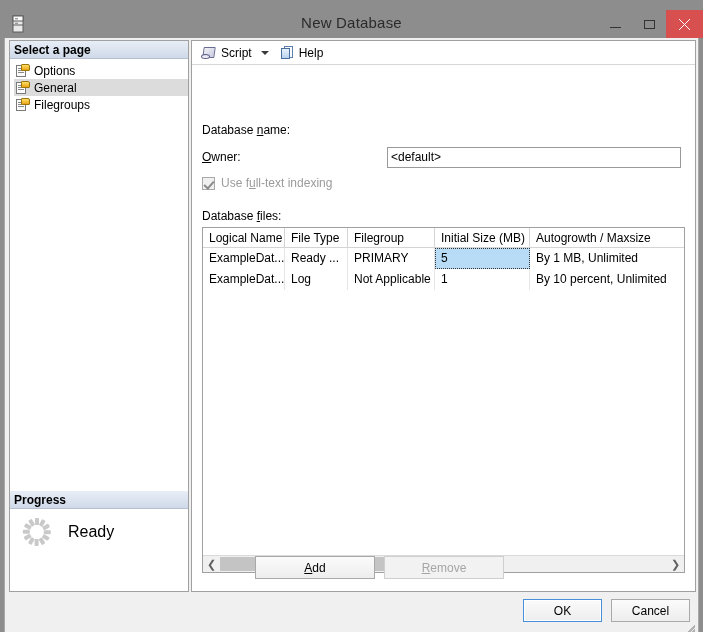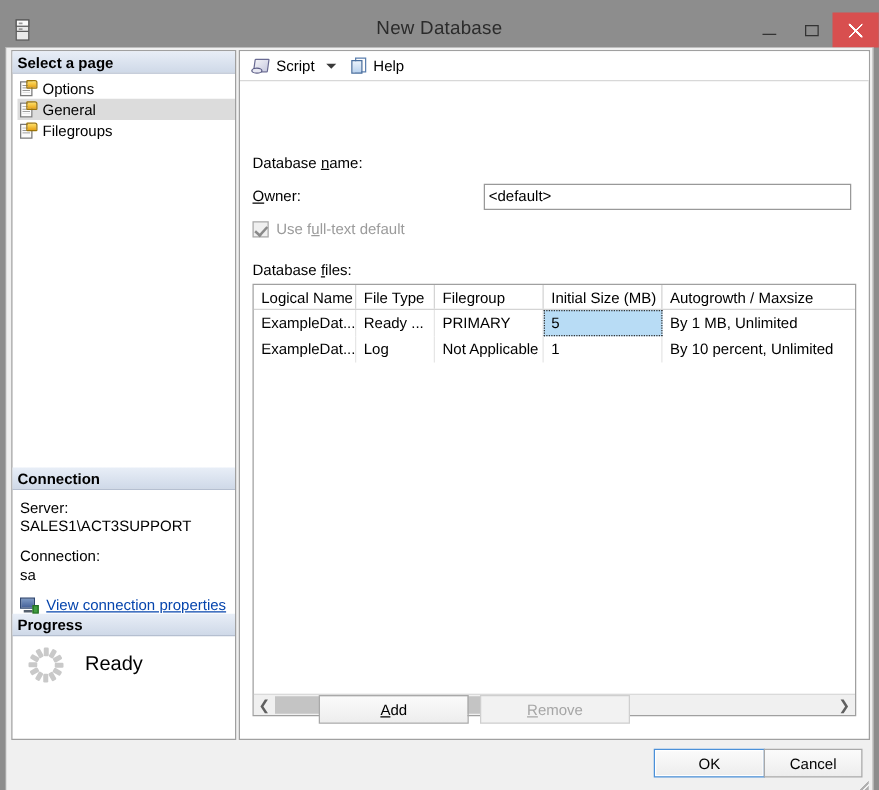--- a/index.html
+++ b/index.html
@@ -433,21 +433,21 @@
     width: 120px; height: 23px;
   }
   #btn-remove {
     position: absolute; left: 379px; top: 518px;
     width: 120px; height: 23px;
   }
 
   
   #btn-ok {
     position: absolute; left: 518px; top: 561px;
-    width: 89px; height: 23px;
+    width: 79px; height: 23px;
     border: 1px solid #4a90d9;
     box-shadow: inset 0 0 0 1px #fff;
   }
   #btn-cancel {
     position: absolute; left: 606px; top: 561px;
     width: 79px; height: 23px;
   }
 
   
   #grip {
@@ -512,37 +512,20 @@
         <div class="page-item">
           <span class="icon-page">
             <span class="sheet"></span>
               <span class="lines"></span>
               <span class="flag"></span>
           </span>
           <span class="lbl">Filegroups</span>
         </div>
       </div>
 
-      <div id="connection-section">
-        <div class="pane-header">Connection</div>
-        <div id="connection-body">
-          <div class="conn-label">Server:</div>
-          <div class="conn-value">SALES1\ACT3SUPPORT</div>
-          <div class="conn-label">Connection:</div>
-          <div class="conn-value">sa</div>
-          <div id="view-conn-row">
-            <span class="icon-network">
-              <span class="mon"></span>
-                <span class="base"></span>
-                <span class="plug"></span>
-            </span>
-            <span id="view-conn-link">View connection properties</span>
-          </div>
-        </div>
-      </div>
 
       <div id="progress-section">
         <div class="pane-header">Progress</div>
         <div id="progress-body">
           <span class="spinner" id="spinner">
               <i style="transform: rotate(0deg);"></i>
               <i style="transform: rotate(30deg);"></i>
               <i style="transform: rotate(60deg);"></i>
               <i style="transform: rotate(90deg);"></i>
               <i style="transform: rotate(120deg);"></i>
@@ -586,21 +569,21 @@
         </div>
 
         <div class="frow" id="row-owner">
           <span class="flabel"><span class="u">O</span><span>wner:</span></span>
           <input class="ftext" id="input-owner" type="text" value="&lt;default&gt;" style="">
           <div id="btn-browse-owner">...</div>
         </div>
 
         <div id="row-fulltext">
           <span class="cbox checked"></span>
-          <span id="fulltext-label"><span>Use f</span><span class="u">u</span><span>ll-text default</span></span>
+          <span id="fulltext-label"><span>Use f</span><span class="u">u</span><span>ll-text indexing</span></span>
         </div>
 
         <div id="dbfiles-label"><span>Database </span><span class="u">f</span><span>iles:</span></div>
 
         <div id="grid">
           <div id="grid-head">
             <div class="hc c0">Logical Name</div>
             <div class="hc c1">File Type</div>
             <div class="hc c2">Filegroup</div>
             <div class="hc c3">Initial Size (MB)</div>

